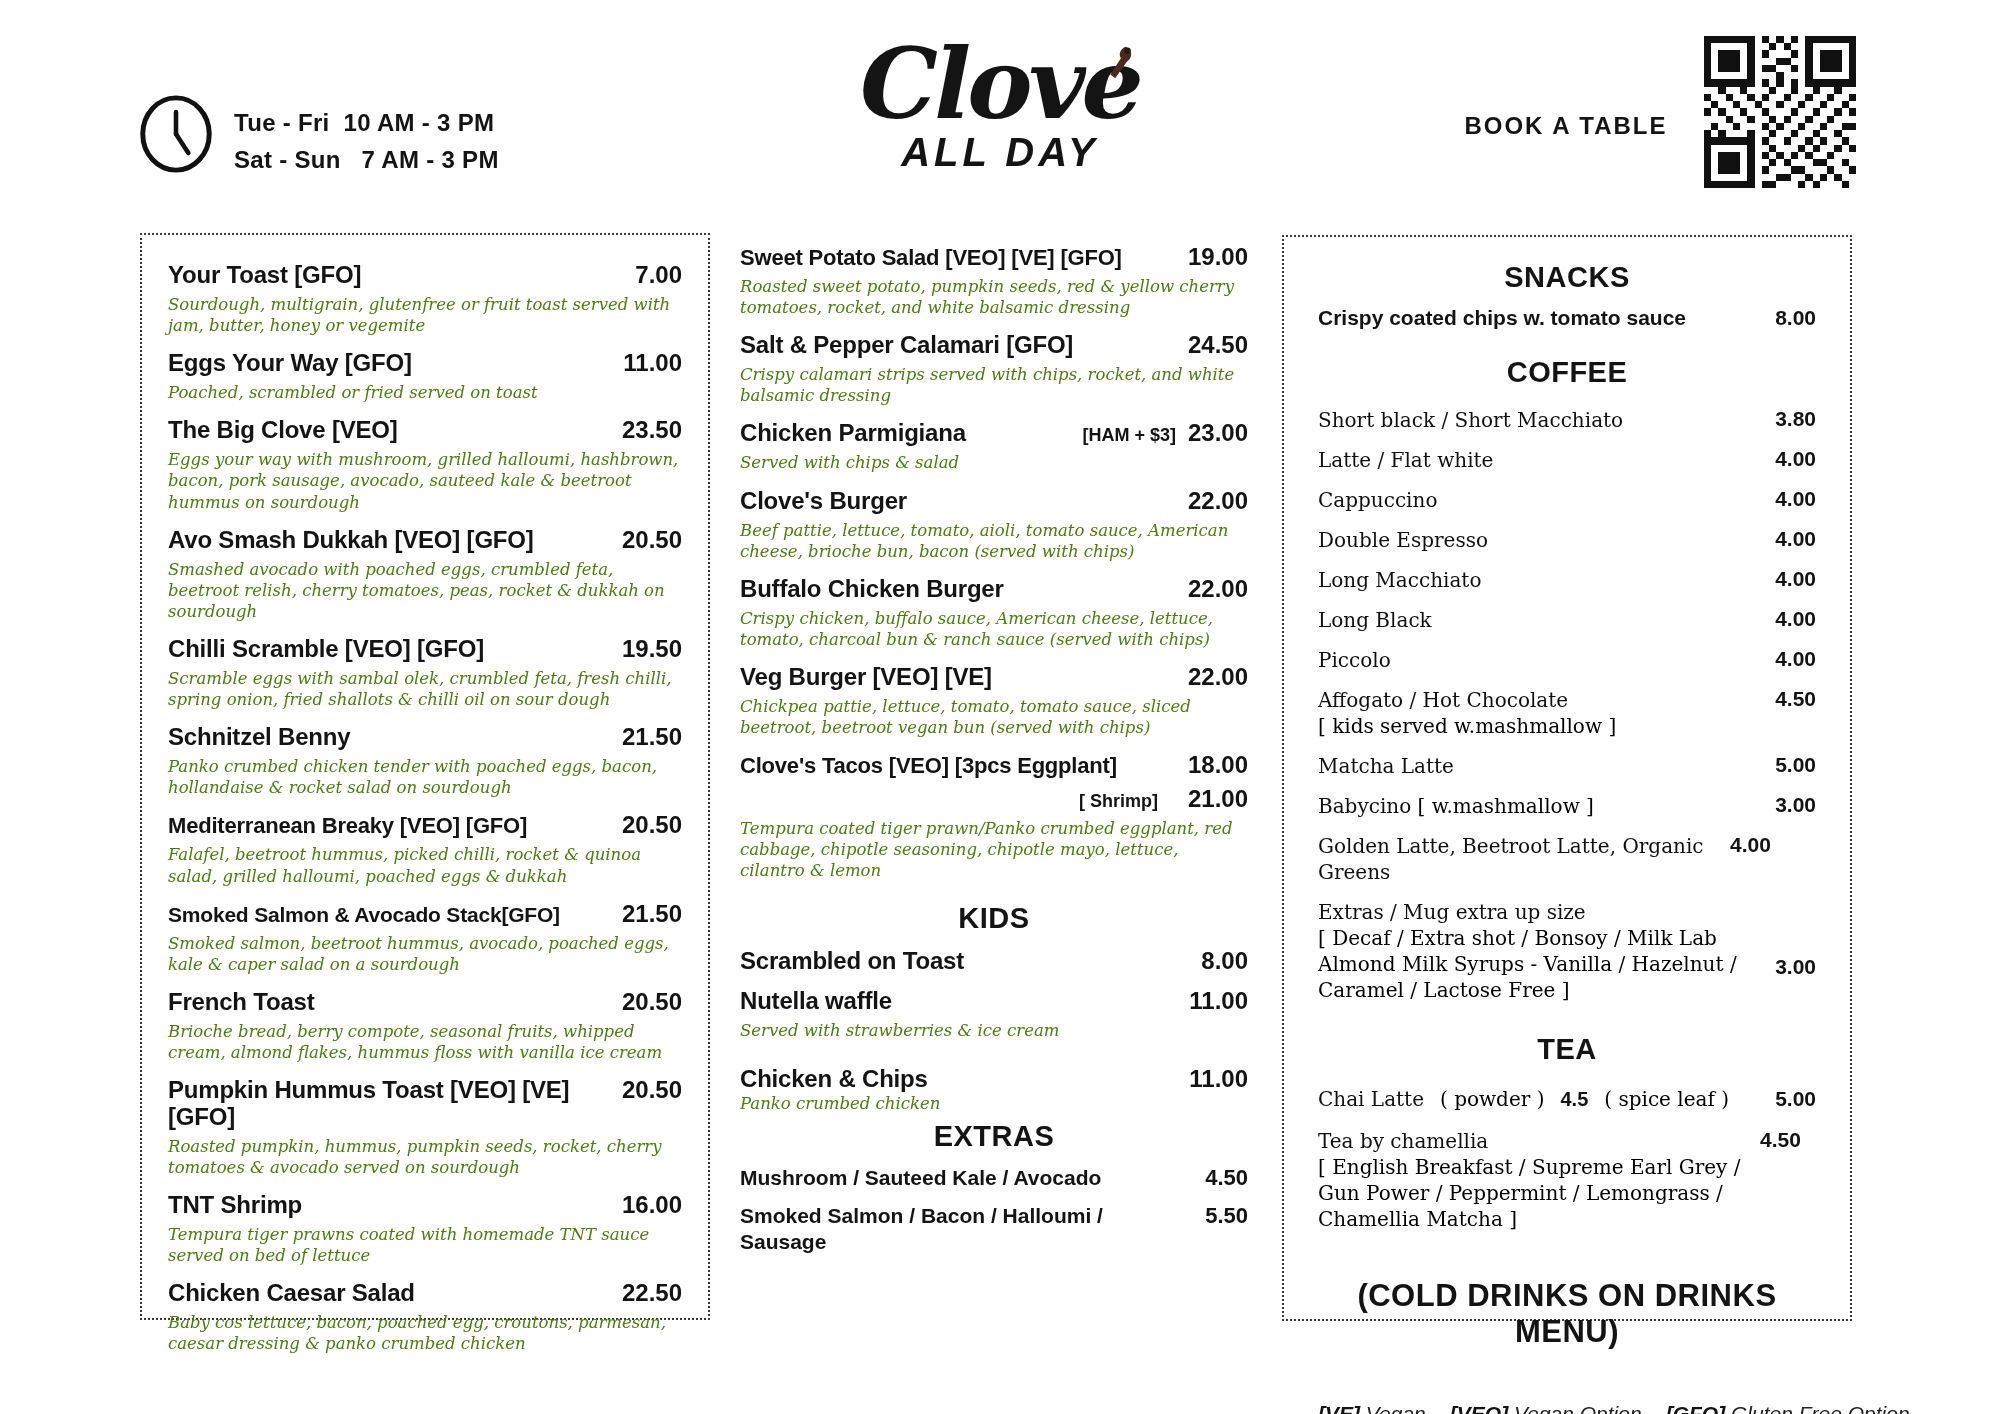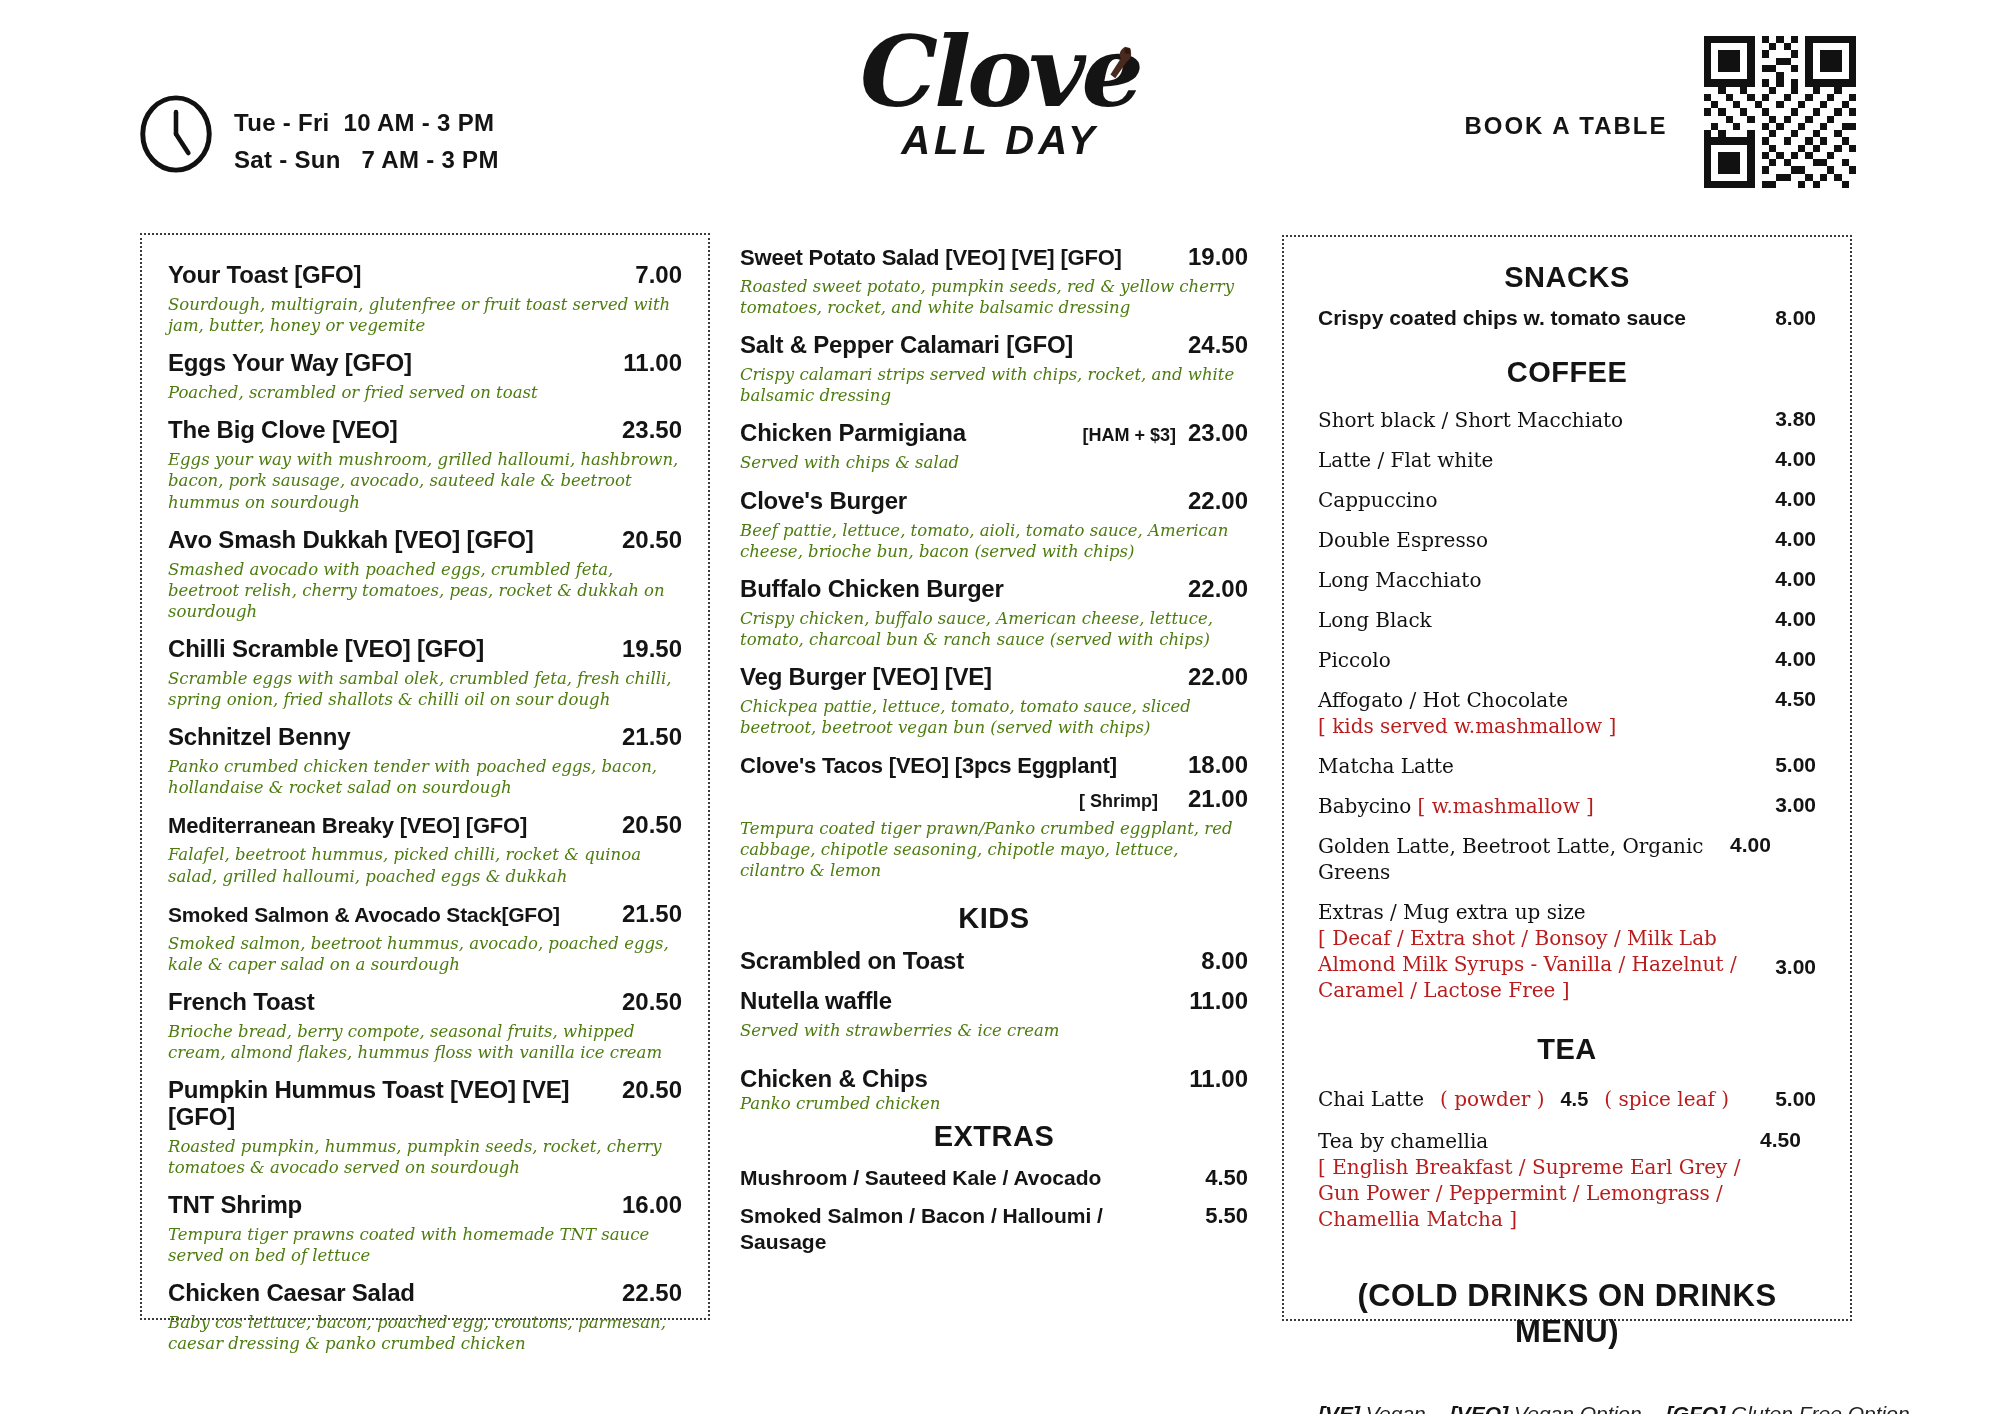--- a/index.html
+++ b/index.html
@@ -4,21 +4,21 @@
 <style>
   html,body{margin:0;padding:0;}
   body{
     width:2000px;height:1414px;position:relative;background:#ffffff;
     font-family:"Liberation Sans", sans-serif;color:#141414;overflow:hidden;
   }
   
   .clock{position:absolute;left:138px;top:93px;width:76px;height:82px;}
   .hours{position:absolute;left:234px;top:104px;font-weight:700;font-size:24px;line-height:1.55;letter-spacing:.3px;white-space:pre;}
   .logo{position:absolute;left:800px;top:18px;width:400px;text-align:center;}
-  .logo-name{font-family:"DejaVu Serif", serif;font-style:italic;font-weight:700;font-size:98px;line-height:1.1;letter-spacing:-4px;}
+  .logo-name{font-family:"DejaVu Serif", serif;font-style:italic;font-weight:700;font-size:98px;line-height:1.1;letter-spacing:-4px;margin-top:12px;}
   .logo-clove{position:absolute;right:62px;top:26px;width:38px;height:38px;}
   .logo-sub{font-weight:700;font-style:italic;font-size:40px;letter-spacing:4px;margin-top:-8px;}
   .book{position:absolute;left:1446px;top:112px;width:240px;text-align:center;font-weight:700;font-size:24px;letter-spacing:2px;}
   .qr{position:absolute;left:1704px;top:36px;width:152px;height:152px;}
   
   .boxed{border:2px dotted #3a3a3a;box-sizing:border-box;}
   .col-left{position:absolute;left:140px;top:233px;width:570px;height:1087px;padding:26px 26px;}
   .col-mid{position:absolute;left:740px;top:243px;width:508px;}
   .col-right{position:absolute;left:1282px;top:235px;width:570px;height:1086px;padding:18px 34px;}
   
@@ -37,21 +37,21 @@
   .kid-name{font-weight:700;font-size:24px;}
   .extra-row{display:flex;align-items:flex-start;gap:14px;margin-bottom:12px;}
   .extra-name{flex:1;font-weight:700;font-size:21px;line-height:1.25;}
   .extra-price{font-weight:700;font-size:22px;white-space:nowrap;}
   
   .snack-row{display:flex;align-items:baseline;gap:12px;margin:4px 0 2px 0;}
   .snack-name{flex:1;font-weight:700;font-size:21px;}
   .drink-row{display:flex;align-items:flex-start;gap:12px;margin-bottom:14px;position:relative;}
   .drink-name{flex:1;font-family:"DejaVu Serif", serif;font-size:20px;line-height:1.3;color:#101010;}
   .drink-price{font-weight:700;font-size:21px;white-space:nowrap;}
-  .teal{color:#b91c1c;}
+  .teal{color:#000000;}
   .drink-note{font-family:"DejaVu Serif", serif;font-size:20px;line-height:1.3;}
   .price-low .drink-price{position:absolute;right:0;top:56px;}
   .chai-row{display:flex;align-items:baseline;gap:16px;margin-bottom:16px;}
   .chai-row .drink-name{flex:0 0 auto;}
   .chai-mid{font-weight:700;font-size:20px;}
   .chai-spacer{flex:1;}
   .cold-note{font-weight:700;font-size:31px;text-align:center;margin-top:46px;letter-spacing:.5px;}
   .legend{margin-top:52px;font-size:21px;white-space:nowrap;}
   .legend b{font-style:italic;font-weight:700;}
   .legend i{font-style:italic;font-weight:400;color:#222;margin-right:24px;}

